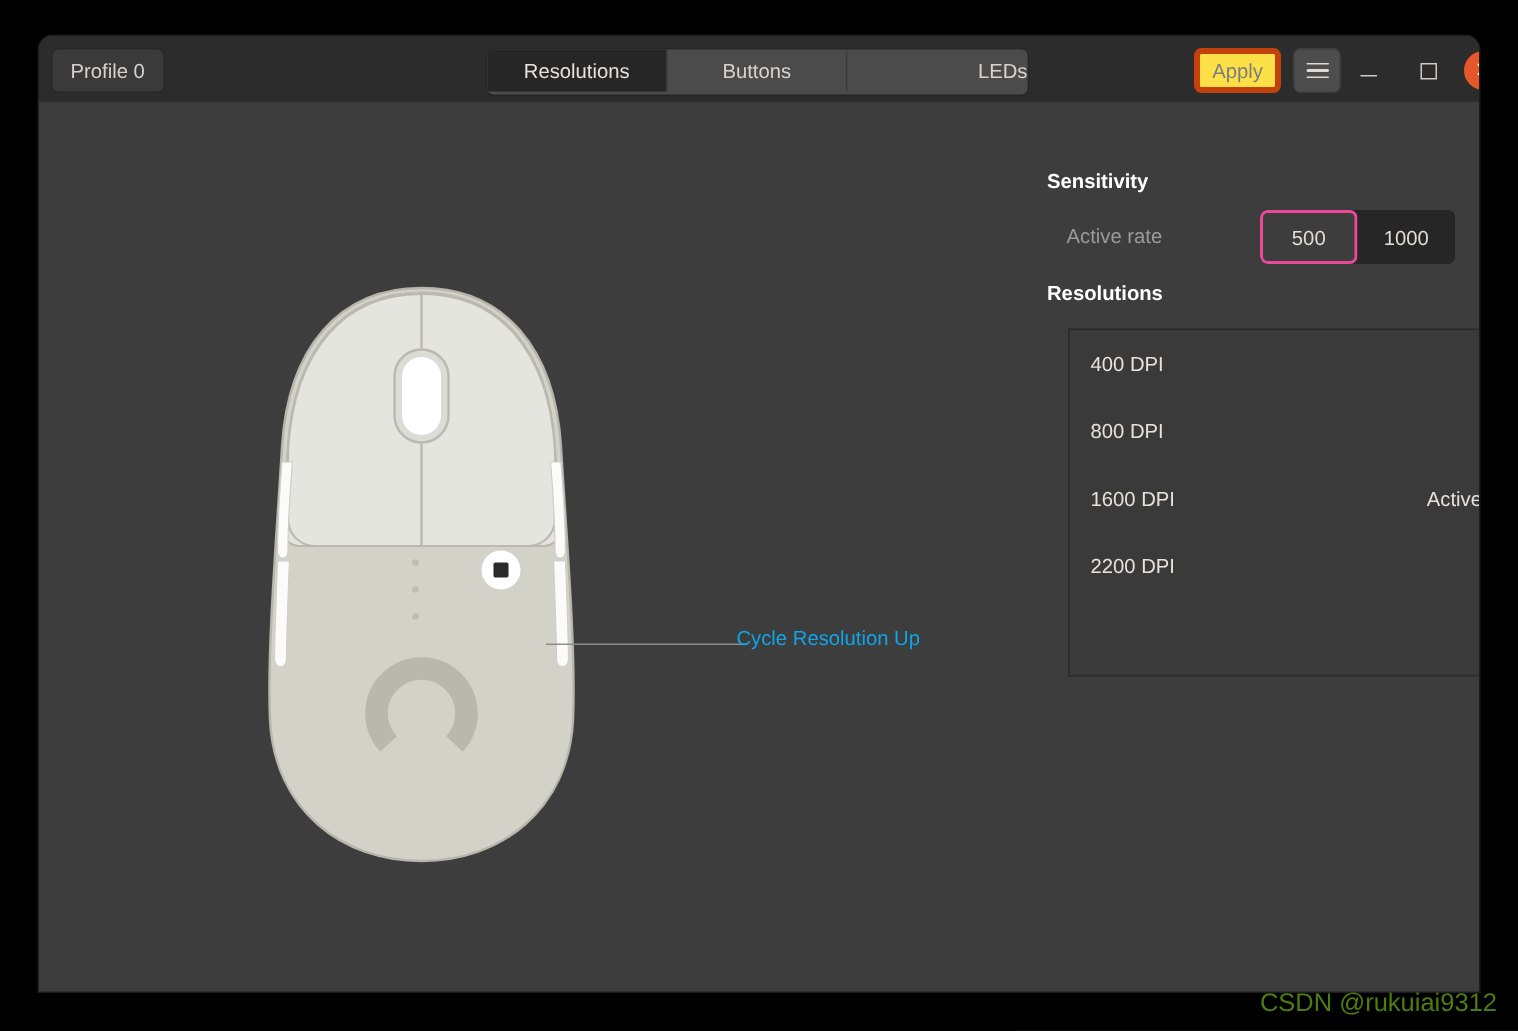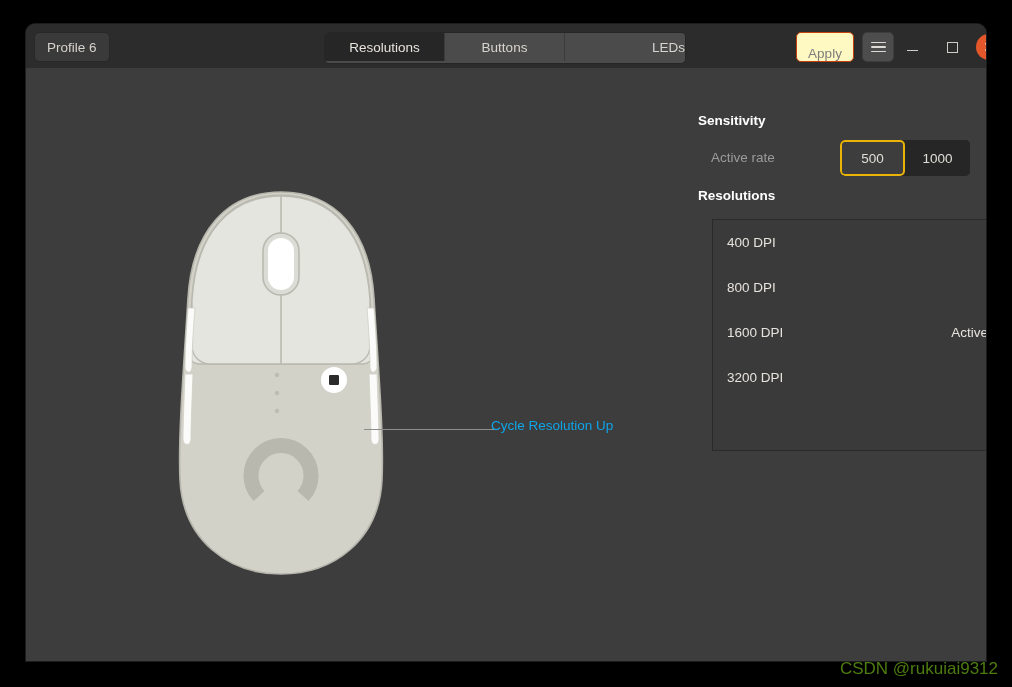--- a/index.html
+++ b/index.html
@@ -88,24 +88,24 @@
     color: #e6e2dd;
   }
 
   .apply-button {
     position: absolute;
     right: 132px;
     top: 8px;
     width: 58px;
     height: 30px;
     display: flex;
-    align-items: flex-end;
-    justify-content: center;
-    background: #fef9c3;
-    border: 1px solid #c2410c;
+    align-items: center;
+    justify-content: center;
+    background: #fde047;
+    border: 4px solid #c2410c;
     border-radius: 5px;
     color: #7d7d7d;
     font-size: 13.5px;
     box-sizing: border-box;
     cursor: default;
   }
 
   .menu-button {
     position: absolute;
     right: 92px;
@@ -271,21 +271,21 @@
     justify-content: center;
     background: #262626;
     color: #e0dcd7;
     font-size: 13.5px;
     box-sizing: border-box;
     cursor: pointer;
     border: 1px solid transparent;
   }
   .rate-btn.selected {
     background: #3d3d3d;
-    border: 2px solid #eab308;
+    border: 2px solid #ec4899;
     border-radius: 5px;
   }
   .hz-label {
     position: absolute;
     left: 287px;
     top: 10px;
     color: #9b9b9b;
     font-size: 13.5px;
   }
 
@@ -330,21 +330,21 @@
   }
 </style>
 </head>
 <body>
 
 <div id="app-window">
 
   <div id="titlebar">
 
     <div class="profile-button">
-      <span>Profile 6</span>
+      <span>Profile 0</span>
     </div>
 
     <div class="tabs">
       <div class="tab active">
         <span>Resolutions</span>
       </div>
       <div class="tab">
         <span>Buttons</span>
       </div>
       <div class="tab">
@@ -467,21 +467,21 @@
         <div class="res-row">
           <span class="res-label">800 DPI</span>
         </div>
 
         <div class="res-row">
           <span class="res-label">1600 DPI</span>
           <span class="res-active">Active</span>
         </div>
 
         <div class="res-row">
-          <span class="res-label">3200 DPI</span>
+          <span class="res-label">2200 DPI</span>
         </div>
 
 
       </div>
     </div>
 
   </div>
 </div>
 
 <div id="watermark">CSDN @rukuiai9312</div>

